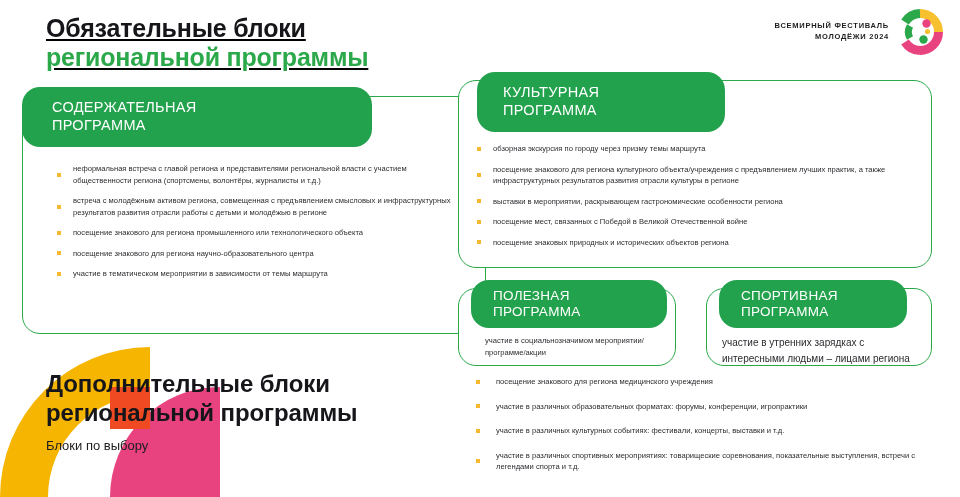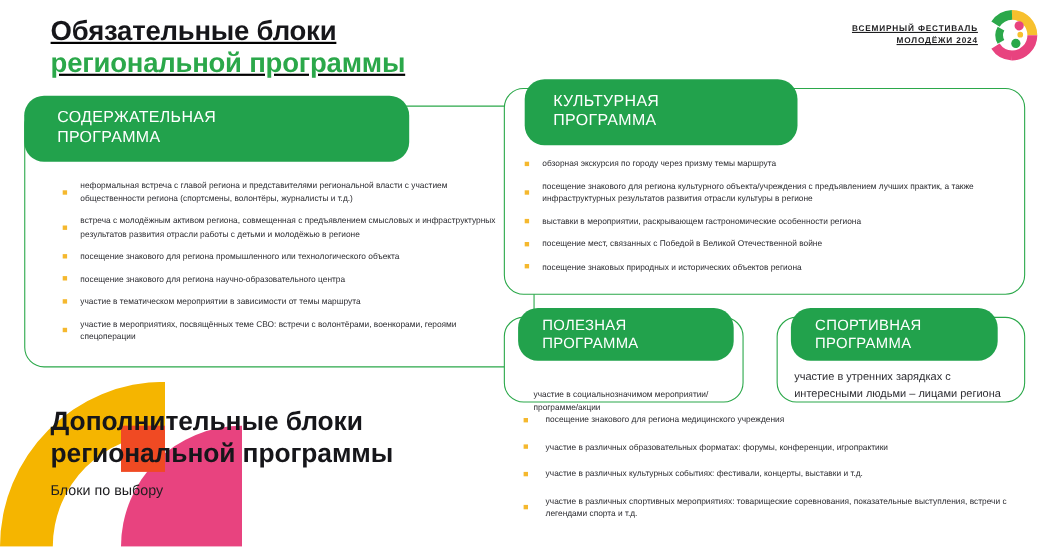--- a/index.html
+++ b/index.html
@@ -17,21 +17,21 @@
   .deco{position:absolute;left:0;bottom:0;width:330px;height:150px;overflow:hidden;pointer-events:none;}
   .deco svg{display:block;}
 
   
   .page-head{position:absolute;left:46px;top:14px;text-decoration:underline;}
   .page-head .l1{font-size:25px;font-weight:700;color:#16161a;letter-spacing:-0.2px;line-height:1.14;}
   .page-head .l2{font-size:25px;font-weight:700;color:#2BA84A;letter-spacing:-0.2px;line-height:1.14;}
 
   
   .logo{position:absolute;right:16px;top:8px;display:flex;align-items:center;gap:7px;}
-  .logo-text{text-align:right;font-size:7.5px;font-weight:700;color:#1d1d1f;letter-spacing:.75px;line-height:1.42;text-transform:uppercase;text-decoration:underline;}
+  .logo-text{text-align:right;font-size:7.5px;font-weight:700;color:#1d1d1f;letter-spacing:.75px;line-height:1.42;text-transform:uppercase;}
   .logo-mark{width:48px;height:48px;flex:none;}
 
   
   .card{position:absolute;border:1.4px solid #2BA84A;border-radius:18px;background:#ffffff;box-sizing:border-box;}
   .card-tab{position:absolute;background:#22A24C;border-radius:18px;color:#fff;
             display:flex;align-items:center;box-sizing:border-box;}
   .card-tab .tab-txt{font-size:14.5px;font-weight:400;line-height:1.22;letter-spacing:.3px;color:#ffffff;white-space:pre-line;}
 
   
   ul.blist{list-style:none;margin:0;padding:0;}
@@ -46,21 +46,21 @@
   #tab-soderzh{left:-1px;top:-10px;width:350px;height:60px;padding:0 0 0 30px;}
   #list-soderzh{position:absolute;left:32px;top:66px;right:18px;}
 
   #card-kultur{left:458px;top:80px;width:474px;height:188px;}
   #tab-kultur{left:18px;top:-9px;width:248px;height:60px;padding:0 0 0 26px;}
   #list-kultur{position:absolute;left:16px;top:62px;right:16px;}
 
   #card-polez{left:458px;top:288px;width:218px;height:78px;}
   #tab-polez{left:12px;top:-9px;width:196px;height:48px;padding:0 0 0 22px;}
   #tab-polez .tab-txt,#tab-sport .tab-txt{font-size:13.5px;}
-  #body-polez{position:absolute;left:26px;top:64px;right:12px;color:#2c2c31;font-size:7.6px;line-height:1.55;}
+  #body-polez{position:absolute;left:26px;top:46px;right:12px;color:#2c2c31;font-size:7.6px;line-height:1.55;}
 
   #card-sport{left:706px;top:288px;width:226px;height:78px;}
   #tab-sport{left:12px;top:-9px;width:188px;height:48px;padding:0 0 0 22px;}
   #body-sport{position:absolute;left:15px;top:46px;right:10px;color:#2c2c31;font-size:10px;line-height:1.55;}
 
   
   .extra-head{position:absolute;left:46px;top:370px;z-index:4;}
   .extra-head .e1,.extra-head .e2{font-size:24px;font-weight:700;color:#16161a;line-height:1.2;letter-spacing:-0.1px;}
   .extra-head .e3{margin-top:10px;font-size:13px;font-weight:400;color:#1d1d1f;}
 
@@ -128,24 +128,20 @@
           <span class="bl-txt">посещение знакового для региона промышленного или технологического объекта</span>
         </li>
       <li>
           <span class="bl-dot"></span>
           <span class="bl-txt">посещение знакового для региона научно-образовательного центра</span>
         </li>
       <li>
           <span class="bl-dot"></span>
           <span class="bl-txt">участие в тематическом мероприятии в зависимости от темы маршрута</span>
         </li>
-      <li>
-          <span class="bl-dot"></span>
-          <span class="bl-txt">участие в мероприятиях, посвящённых теме СВО:  встречи с  волонтёрами, военкорами, героями спецоперации</span>
-        </li>
     </ul>
   </div>
 
   <div class="card" id="card-kultur">
     <div class="card-tab" id="tab-kultur">
       <span class="tab-txt">КУЛЬТУРНАЯ
 ПРОГРАММА</span>
     </div>
     <ul class="blist" id="list-kultur">
       <li>

